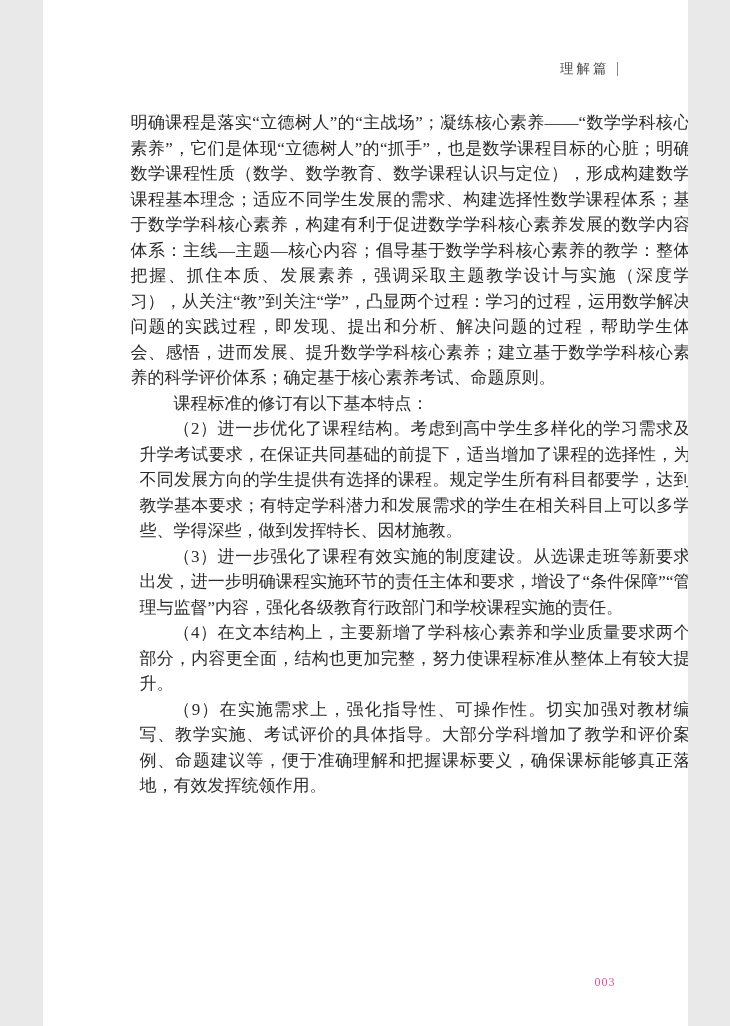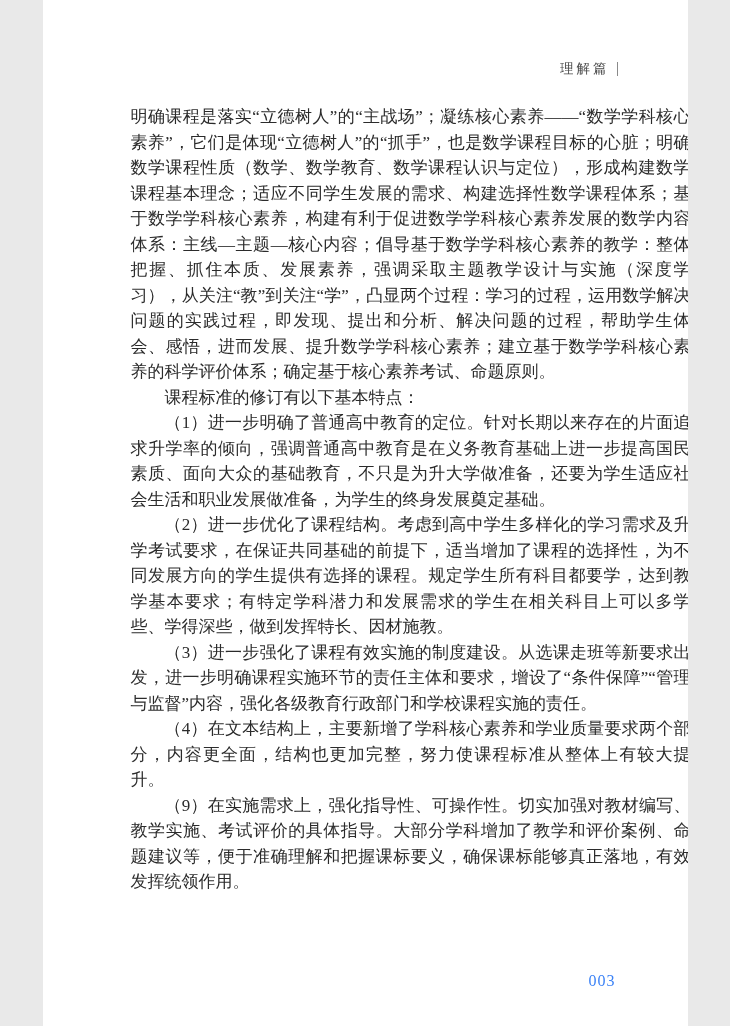--- a/index.html
+++ b/index.html
@@ -30,56 +30,56 @@
   .running-head .divider {
     display: inline-block;
     width: 1px;
     height: 14px;
     background: #8a8a8a;
     margin-left: 7px;
   }
   .body-text {
     position: absolute;
     left: 88px;
-    top: 104px;
+    top: 110px;
     width: 560px;
     font-size: 17px;
     line-height: 25.5px;
     text-align: justify;
   }
   .body-text p {
     margin: 0;
     padding: 0;
   }
   .body-text p.indent {
     text-indent: 2em;
+    margin-left: 9px;
   }
   .page-number {
     position: absolute;
     right: 72px;
     bottom: 36px;
-    font-size: 16px;
+    font-size: 12px;
     letter-spacing: 1px;
-    color: #3b82f6;
+    color: #ec4899;
   }
 </style>
 </head>
 <body>
 
 <div class="page">
 
   <div class="running-head">
     <span>理解篇</span>
     <span class="divider"></span>
   </div>
 
   <div class="body-text">
     <p>明确课程是落实“立德树人”的“主战场”；凝练核心素养——“数学学科核心素养”，它们是体现“立德树人”的“抓手”，也是数学课程目标的心脏；明确数学课程性质（数学、数学教育、数学课程认识与定位），形成构建数学课程基本理念；适应不同学生发展的需求、构建选择性数学课程体系；基于数学学科核心素养，构建有利于促进数学学科核心素养发展的数学内容体系：主线—主题—核心内容；倡导基于数学学科核心素养的教学：整体把握、抓住本质、发展素养，强调采取主题教学设计与实施（深度学习），从关注“教”到关注“学”，凸显两个过程：学习的过程，运用数学解决问题的实践过程，即发现、提出和分析、解决问题的过程，帮助学生体会、感悟，进而发展、提升数学学科核心素养；建立基于数学学科核心素养的科学评价体系；确定基于核心素养考试、命题原则。</p>
     <p class="indent">课程标准的修订有以下基本特点：</p>
-    <p class="indent">（1）进一步明确了普通高中教育的定位。针对长期以来存在的片面追求升学率的倾向，强调普通高中教育是在义务教育基础上进一步提高国民素质、面向大众的基础教育，不只是为升大学做准备，还要为学生适应社会生活和职业发展做准备，为学生的终身发展奠定基础。</p>
     <p class="indent">（2）进一步优化了课程结构。考虑到高中学生多样化的学习需求及升学考试要求，在保证共同基础的前提下，适当增加了课程的选择性，为不同发展方向的学生提供有选择的课程。规定学生所有科目都要学，达到教学基本要求；有特定学科潜力和发展需求的学生在相关科目上可以多学些、学得深些，做到发挥特长、因材施教。</p>
     <p class="indent">（3）进一步强化了课程有效实施的制度建设。从选课走班等新要求出发，进一步明确课程实施环节的责任主体和要求，增设了“条件保障”“管理与监督”内容，强化各级教育行政部门和学校课程实施的责任。</p>
     <p class="indent">（4）在文本结构上，主要新增了学科核心素养和学业质量要求两个部分，内容更全面，结构也更加完整，努力使课程标准从整体上有较大提升。</p>
     <p class="indent">（9）在实施需求上，强化指导性、可操作性。切实加强对教材编写、教学实施、考试评价的具体指导。大部分学科增加了教学和评价案例、命题建议等，便于准确理解和把握课标要义，确保课标能够真正落地，有效发挥统领作用。</p>
   </div>
 
   <div class="page-number">003</div>
 
 </div>
 

